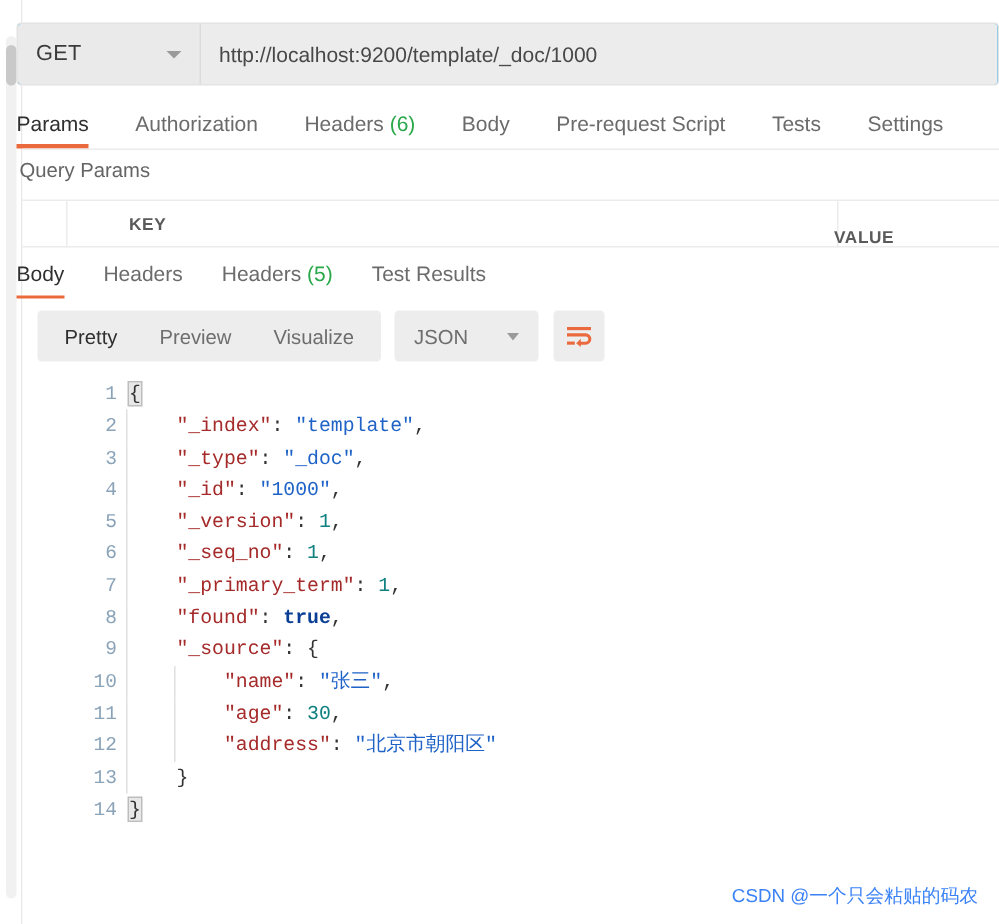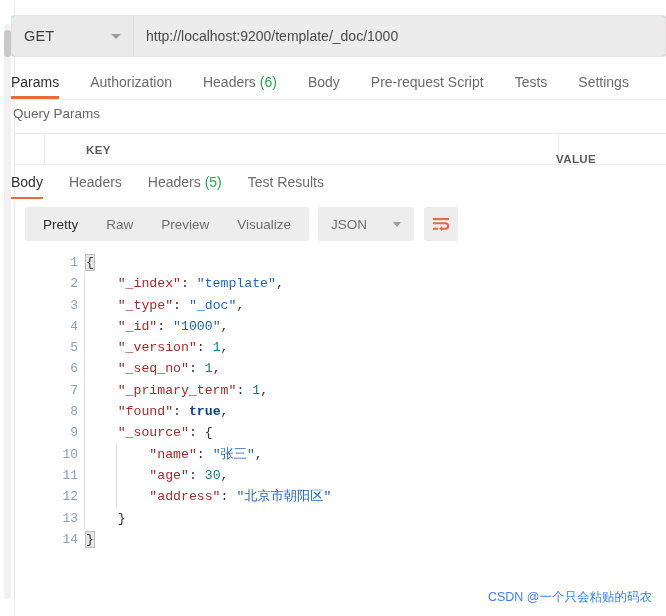--- a/index.html
+++ b/index.html
@@ -292,21 +292,20 @@
   <div class="resp-tabs" id="resp-tabs">
       <div class="tab active"><span>Body</span></div>
       <div class="tab"><span>Headers</span></div>
       <div class="tab"><span>Headers</span><span class="count"> (5)</span></div>
       <div class="tab"><span>Test Results</span></div>
     </div>
 
   <div class="body-toolbar">
     <div class="fmt-group" id="fmt-group">
         <div class="fmt-btn active">Pretty</div>
-        <div class="fmt-btn">Raw</div>
         <div class="fmt-btn">Preview</div>
         <div class="fmt-btn">Visualize</div>
       </div>
     <div class="type-select">
       <span class="lbl">JSON</span>
       <span class="type-caret"></span>
     </div>
     <div class="wrap-btn">
       <svg width="18" height="16" viewBox="0 0 18 16">
         <rect x="1" y="2" width="16" height="2.1" fill="#eb6a3d"></rect>

